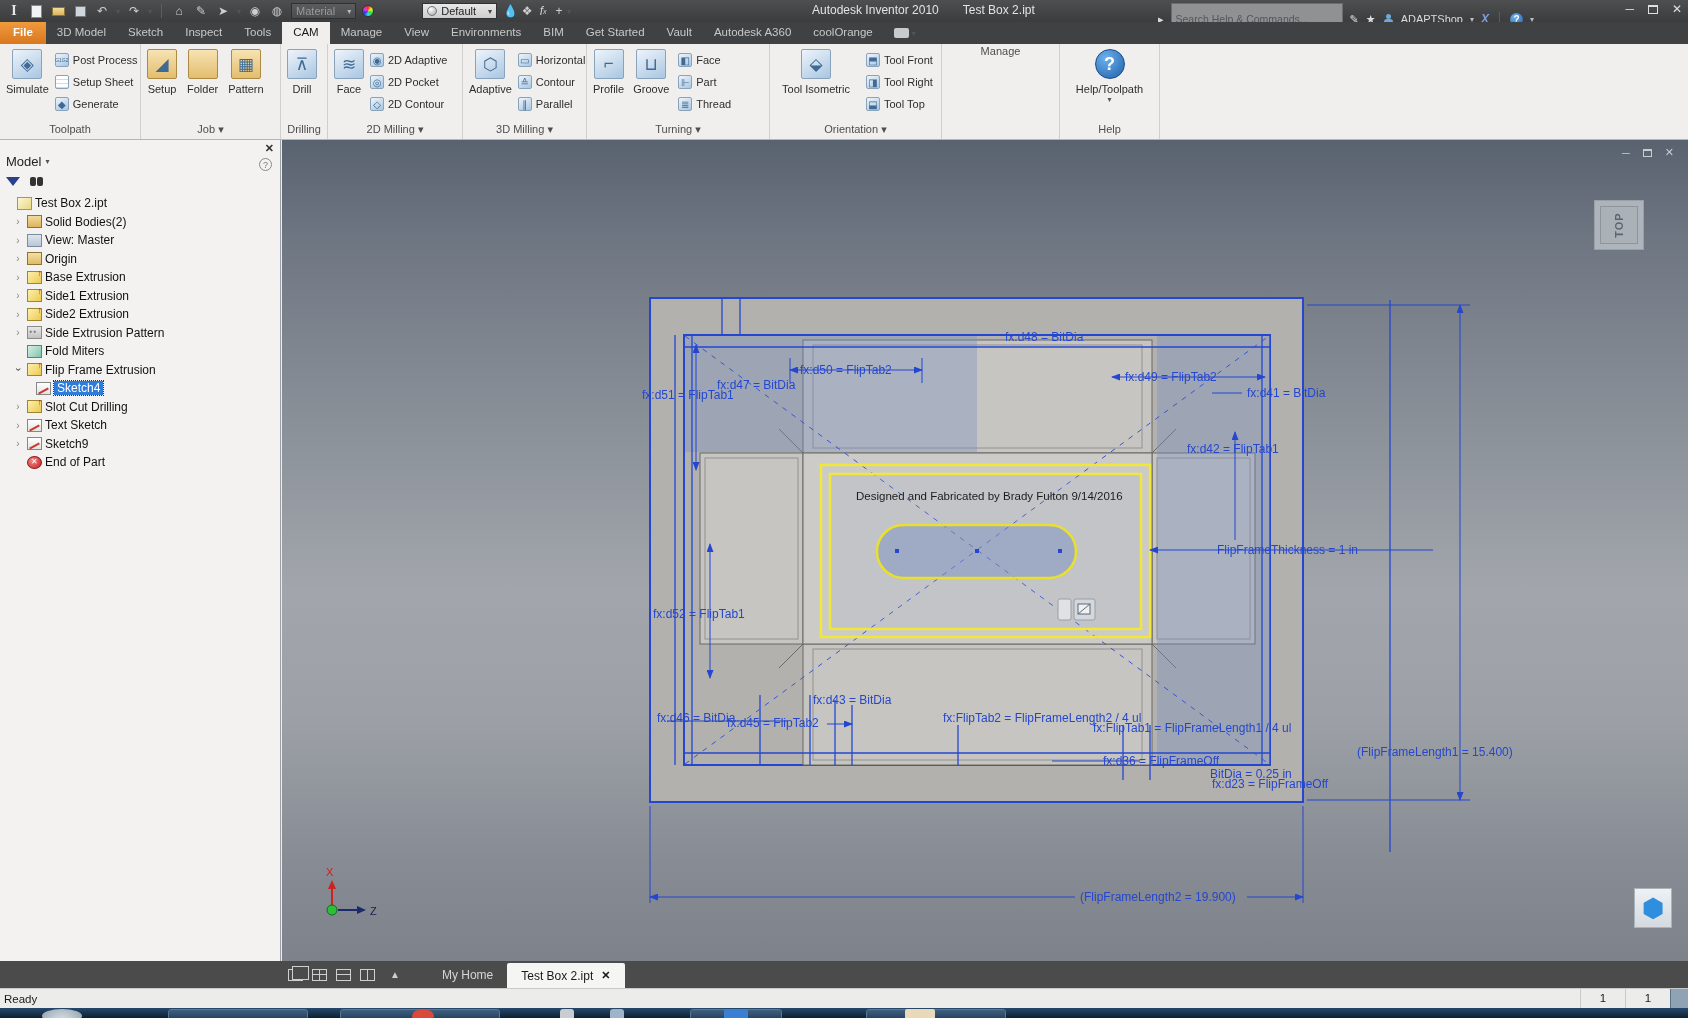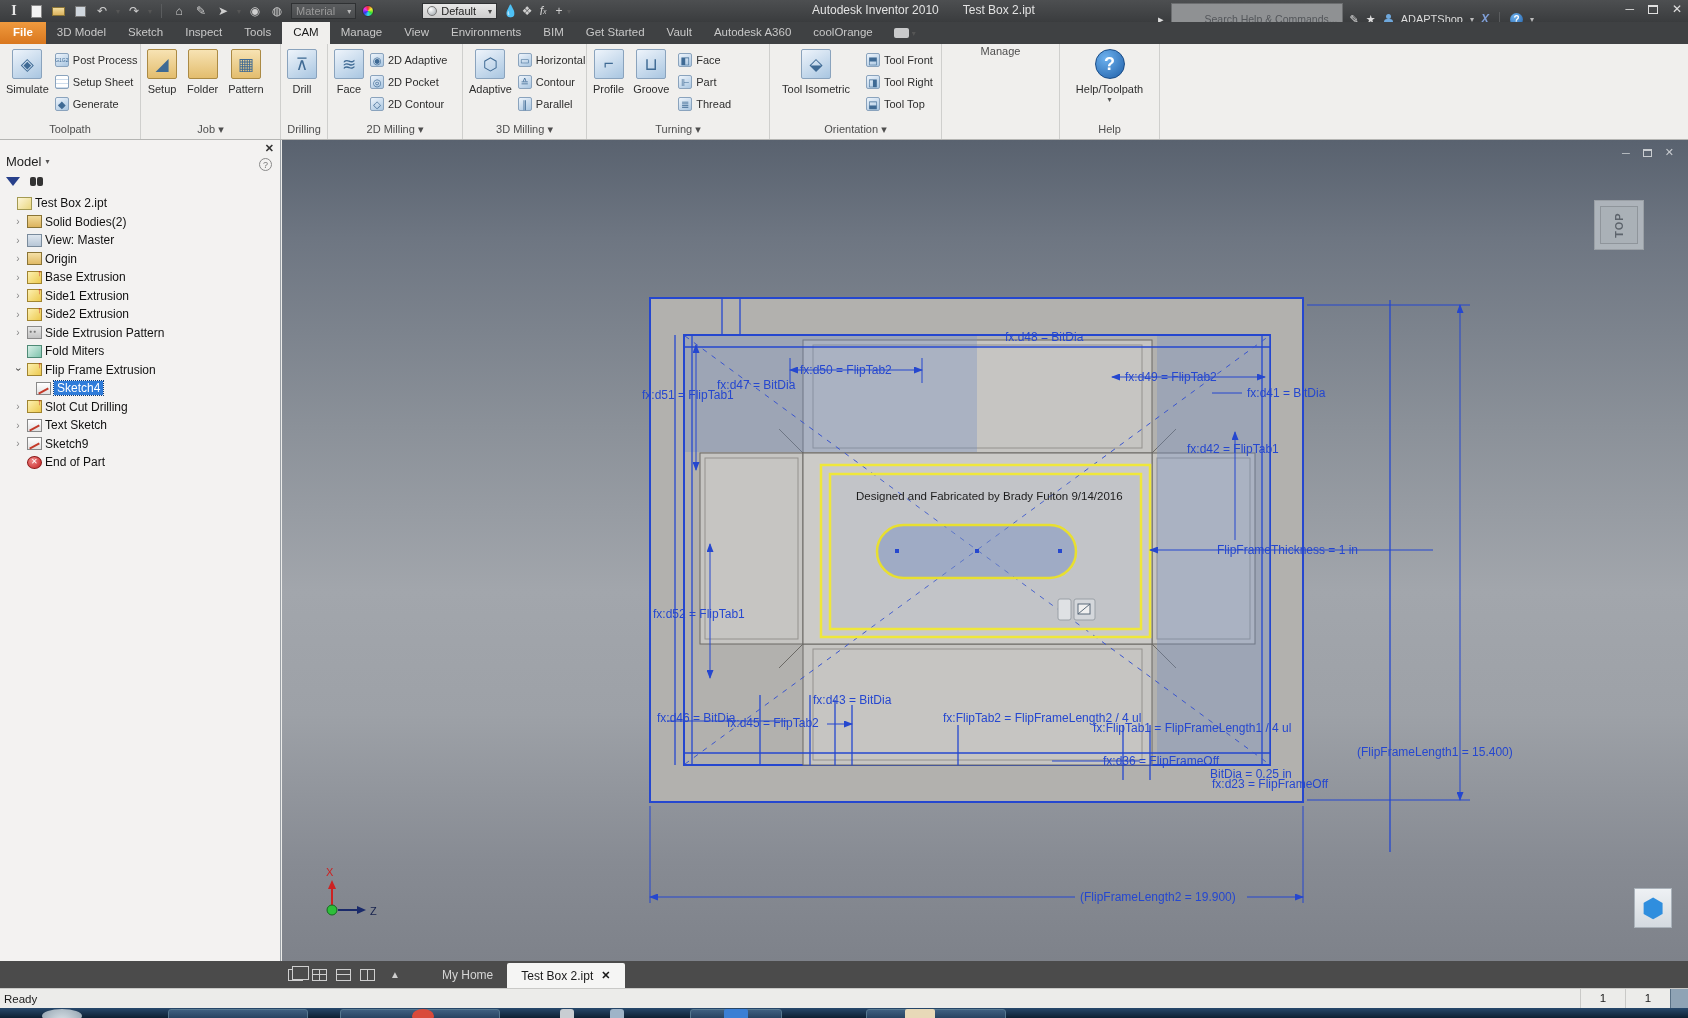--- a/index.html
+++ b/index.html
@@ -14,21 +14,21 @@
   .qi .fold { width:13px; height:9px; background:linear-gradient(#f2dc9c,#dcb35e); border:1px solid #8a7436; }
   .qi .sav { width:11px; height:11px; background:#cfd6dd; border:1px solid #777; }
   .tsep { width:1px; height:14px; background:#2a2c2e; border-right:1px solid #5a5c5e; margin:0 3px; }
   .combo { height:16px; display:flex; align-items:center; gap:4px; padding:0 4px; border:1px solid #2f3133; background:linear-gradient(#5a5c5e,#4a4c4e); color:#9a9a9a; font-size:11px; margin-left:6px; }
   .combo .car { font-size:8px; color:#bbb; margin-left:8px; }
   .combo.enabled { background:linear-gradient(#e8e8e8,#cdcdcd); color:#222;margin-left:48px; }
   .sphere { width:10px; height:10px; border-radius:50%; background:radial-gradient(circle at 35% 30%, #ffffff, #9aa2a8); border:1px solid #777; }
   .cwheel { width:12px; height:12px; border-radius:50%; background:conic-gradient(#e33,#ee3,#3d3,#3de,#33e,#e3e,#e33); border:1px solid #333; margin-left:6px; }
   .title-center { position:absolute; left:812px; top:3px; color:#e3e3e3; font-size:12px; display:flex; gap:24px; }
   .search-wrap { position:absolute; left:1158px; top:3px; display:flex; align-items:center; gap:7px; }
-  .search-box { width:172px; height:32px; background:#8f9193; border:1px solid #6b6d6f; color:#53565a; font-size:10.5px; padding:0 4px; font-family:"Liberation Sans",sans-serif;text-align:right; }
+  .search-box { width:172px; height:32px; background:#8f9193; border:1px solid #6b6d6f; color:#53565a; font-size:10.5px; padding:0 4px; font-family:"Liberation Sans",sans-serif; }
   .search-box::placeholder { color:#53565a; }
   .tb-ic { color:#dcdcdc; font-size:11px; }
   .person { width:11px; height:11px; position:relative; }
   .person::before { content:""; position:absolute; left:3px; top:0; width:5px; height:5px; border-radius:50%; background:#6fa8dc; }
   .person::after { content:""; position:absolute; left:1px; top:5px; width:9px; height:6px; border-radius:3px 3px 0 0; background:#6fa8dc; }
   .xchg { color:#7f9fd8; font-weight:bold; font-style:italic; font-size:12px; }
   .helpq { width:13px; height:13px; border-radius:50%; background:radial-gradient(circle at 35% 30%, #6db1ee, #1f5fa8); color:#fff; font-size:10px; font-weight:bold; display:flex; align-items:center; justify-content:center; }
   .winbtns { position:absolute; right:6px; top:2px; display:flex; gap:14px; color:#e0e0e0; font-size:12px; }
   .winbtns .rest { width:10px; height:9px; border:1px solid #e0e0e0; border-top:2px solid #e0e0e0; display:inline-block; margin-top:3px; }
 

